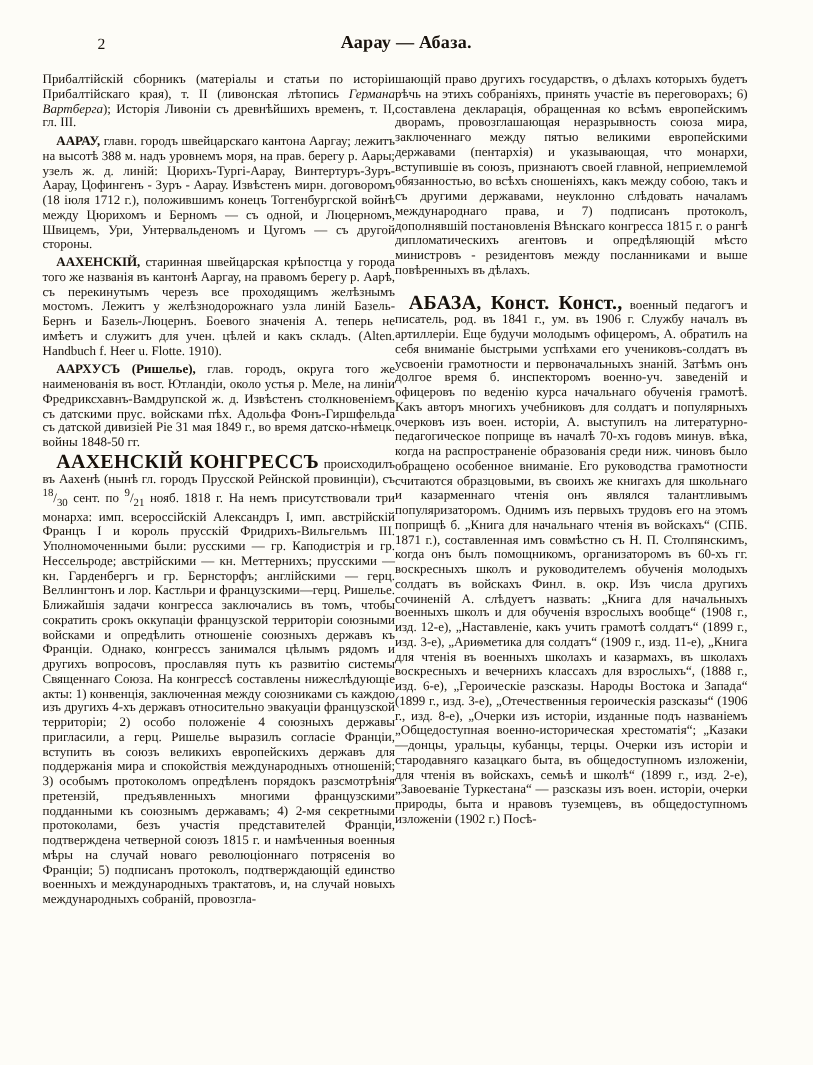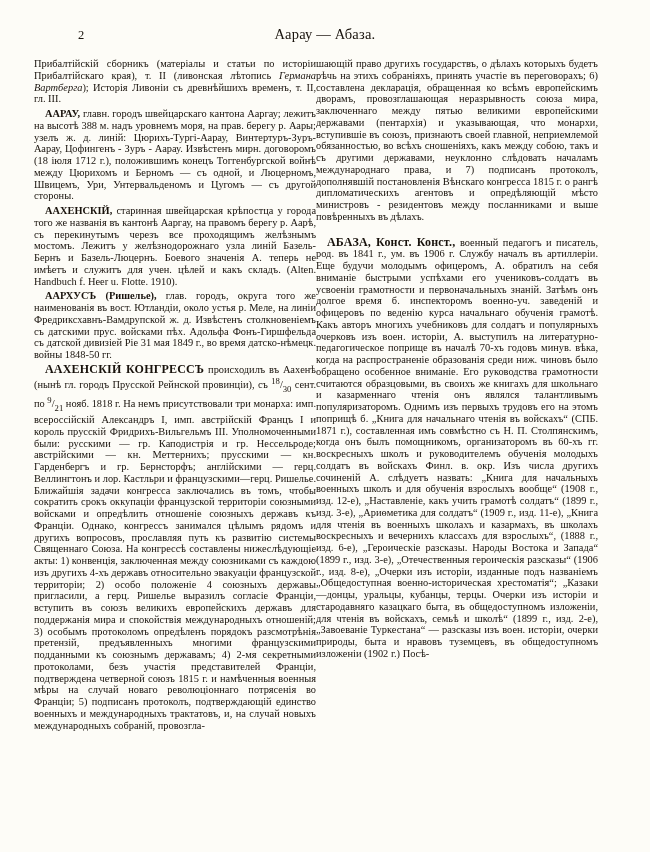--- a/index.html
+++ b/index.html
@@ -31,21 +31,21 @@
     left: 44px;
     top: 2px;
     font-size: 12.5px;
   }
   .running-title {
     position: absolute;
     left: 0;
     right: 0;
     top: 0;
     text-align: center;
-    font-weight: normal;
+    font-weight: bold;
     font-size: 14.5px;
     letter-spacing: 0.2px;
   }
   .columns {
     display: flex;
     height: 780px;
   }
   .col {
     width: 282px;
     font-size: 10.4px;
@@ -60,21 +60,21 @@
   }
   .col p.noindent {
     text-indent: 0;
   }
   .entry {
     font-weight: bold;
     margin-top: 48px;
   }
   .entry-big {
     font-weight: bold;
-    font-size: 12px;
+    font-size: 16px;
     letter-spacing: 0.2px;
   }
   .xref {
     font-weight: bold;
     font-size: 11.4px;
     letter-spacing: 0.1px;
   }
   .gap-small {
     height: 3px;
   }

